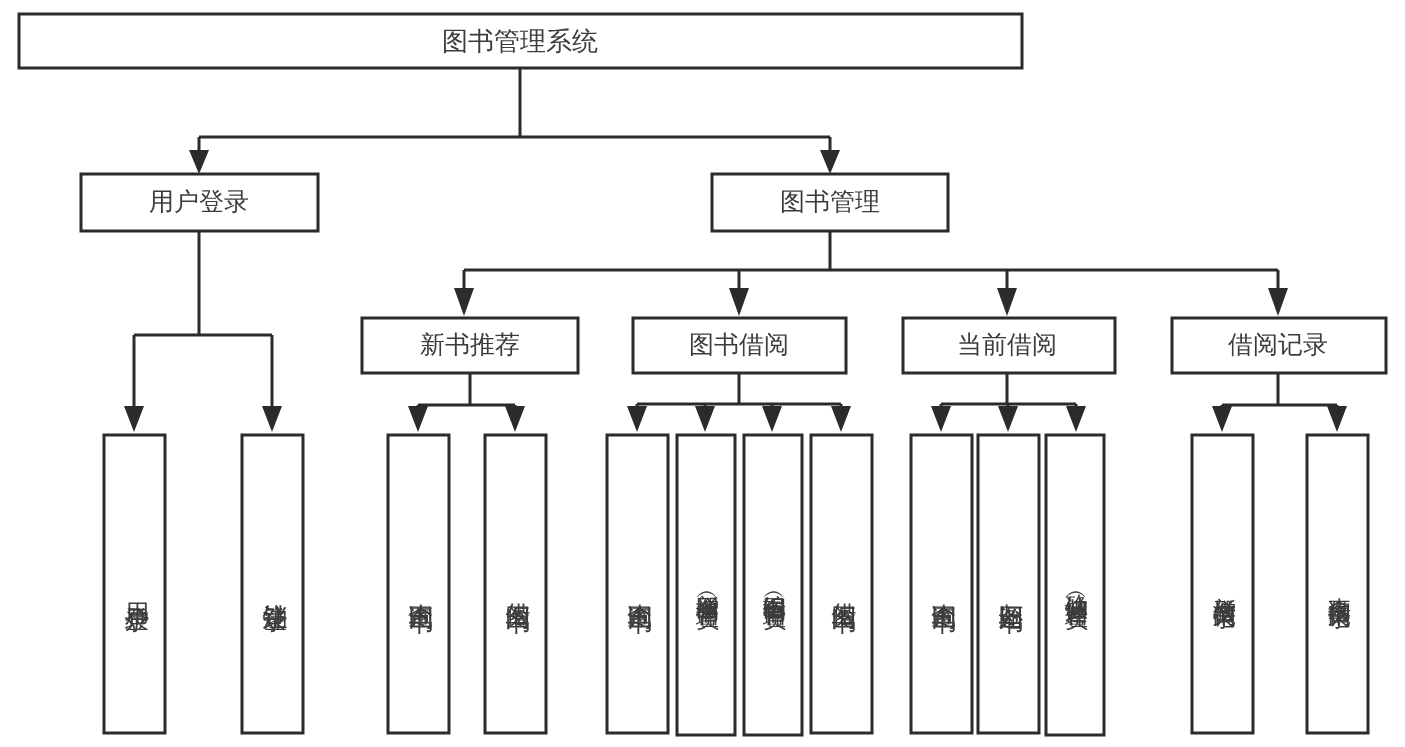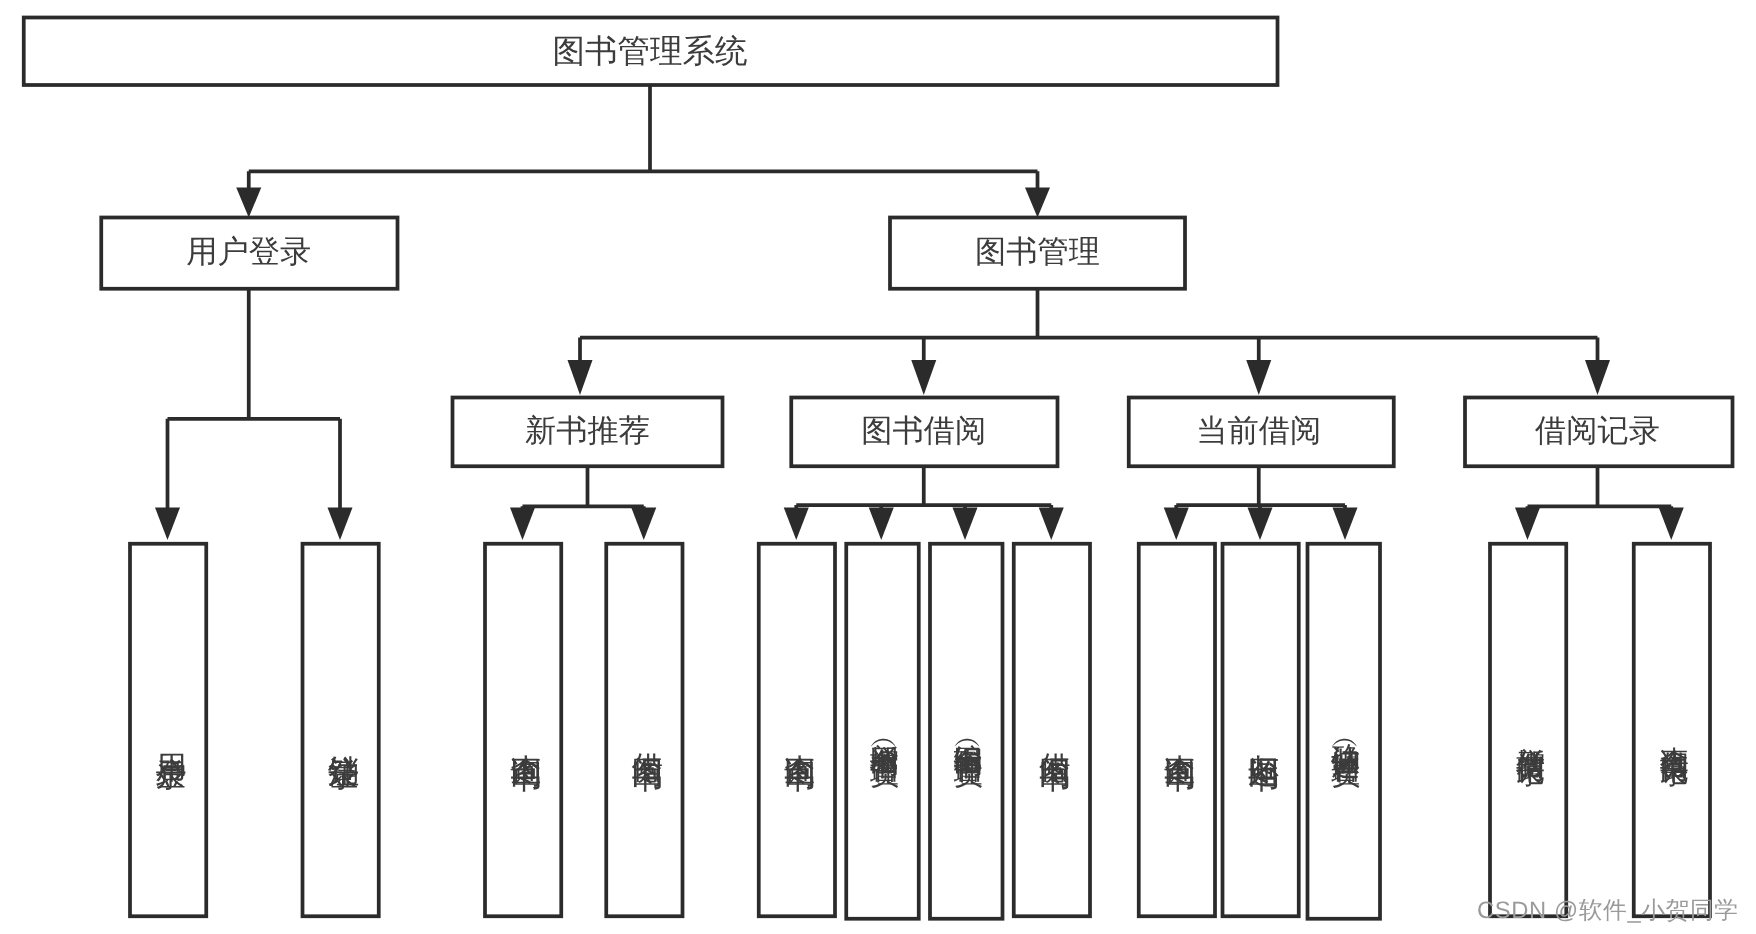--- a/index.html
+++ b/index.html
@@ -233,14 +233,13 @@
       <rect class="node-box" x="1192" y="435" width="61" height="298"></rect>
       <text class="leaf-label leaf-label-small" x="1223" y="585">新增借阅记录</text>
     </g>
     <g>
       <rect class="node-box" x="1307" y="435" width="61" height="298"></rect>
       <text class="leaf-label leaf-label-small" x="1338" y="585">查询借阅记录</text>
     </g>
 
   </svg>
 
-  <div class="watermark">CSDN @软件_小贺同学</div>
 </div>
 
 </body></html>

